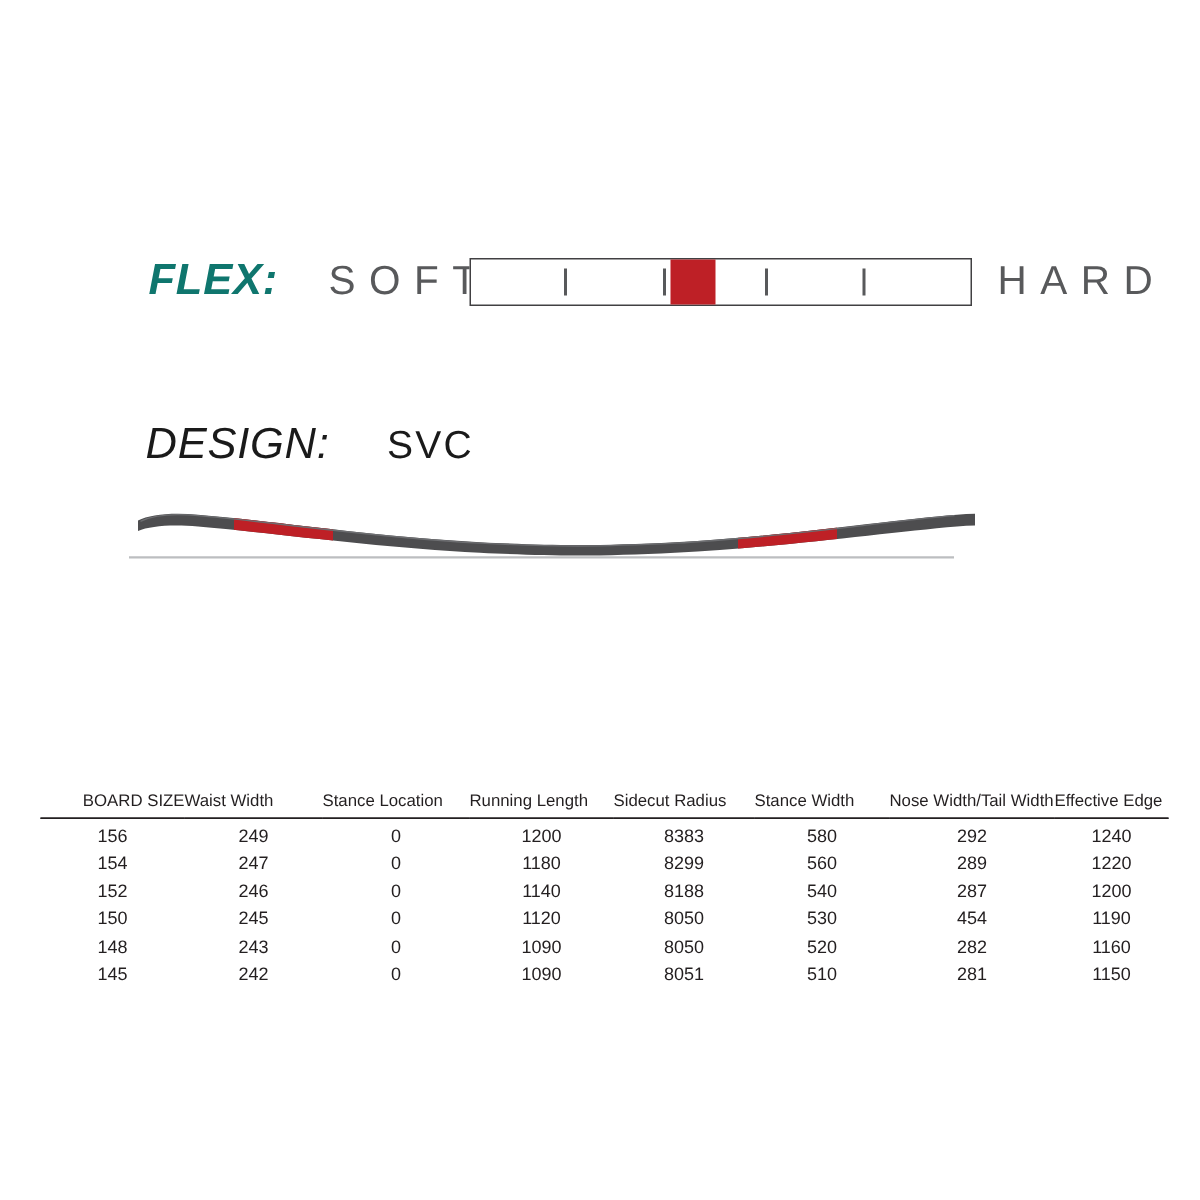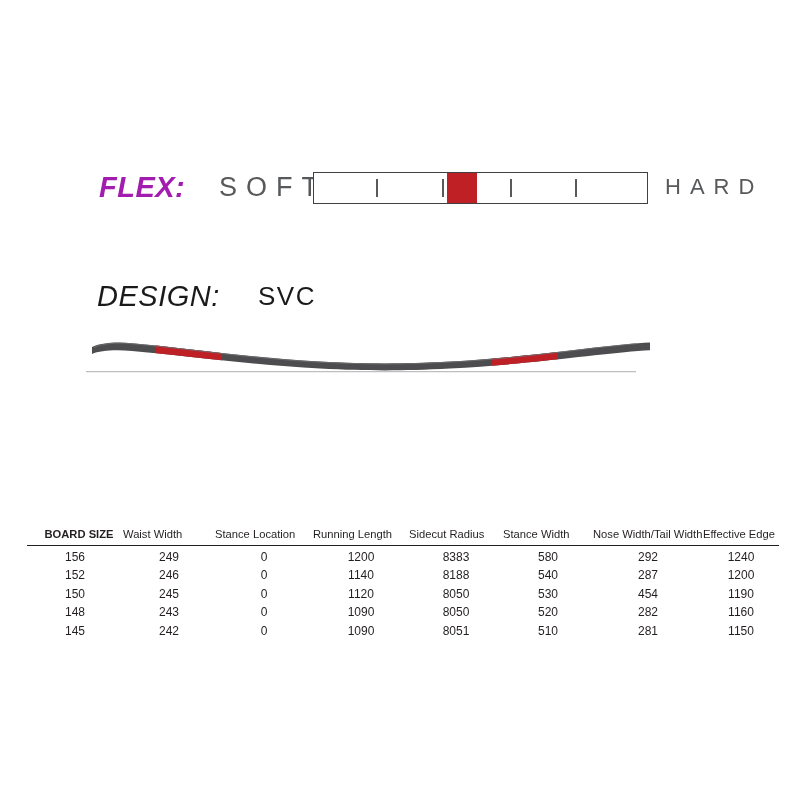--- a/index.html
+++ b/index.html
@@ -30,21 +30,21 @@
   .flex-label {
     position: absolute;
     left: 99px;
     top: 0;
     height: 48px;
     line-height: 48px;
     font-size: 29px;
     font-style: italic;
     font-weight: bold;
     letter-spacing: 0.5px;
-    color: #a21caf;
+    color: #0f766e;
     white-space: nowrap;
   }
   .flex-soft {
     position: absolute;
     left: 219px;
     top: 0;
     height: 48px;
     line-height: 48px;
     font-size: 27px;
     letter-spacing: 9px;
@@ -73,21 +73,21 @@
     top: 0;
     height: 100%;
     background: #be2026;
   }
   .flex-hard {
     position: absolute;
     left: 665px;
     top: 0;
     height: 48px;
     line-height: 48px;
-    font-size: 22px;
+    font-size: 27px;
     letter-spacing: 9px;
     color: #58595b;
     white-space: nowrap;
   }
 
   
   .design-row {
     position: absolute;
     left: 0;
     top: 275px;
@@ -146,23 +146,22 @@
   table.spec-table thead th {
     font-size: 11.2px;
     font-weight: normal;
     color: #231f20;
     padding: 0 0 5px 0;
     text-align: left;
     white-space: nowrap;
     border-bottom: 1.4px solid #231f20;
   }
   table.spec-table thead th.col-0 {
-    text-align: center;
+    text-align: right;
     padding-left: 8px;
-    font-weight: bold;
   }
   table.spec-table tbody td {
     font-size: 12px;
     color: #231f20;
     text-align: center;
     padding: 2.2px 0;
     white-space: nowrap;
   }
   table.spec-table tbody tr:first-child td {
     padding-top: 4px;
@@ -265,20 +264,30 @@
         <td>156</td>
         <td>249</td>
         <td>0</td>
         <td>1200</td>
         <td>8383</td>
         <td>580</td>
         <td>292</td>
         <td>1240</td>
       </tr>
       <tr>
+        <td>154</td>
+        <td>247</td>
+        <td>0</td>
+        <td>1180</td>
+        <td>8299</td>
+        <td>560</td>
+        <td>289</td>
+        <td>1220</td>
+      </tr>
+      <tr>
         <td>152</td>
         <td>246</td>
         <td>0</td>
         <td>1140</td>
         <td>8188</td>
         <td>540</td>
         <td>287</td>
         <td>1200</td>
       </tr>
       <tr>

